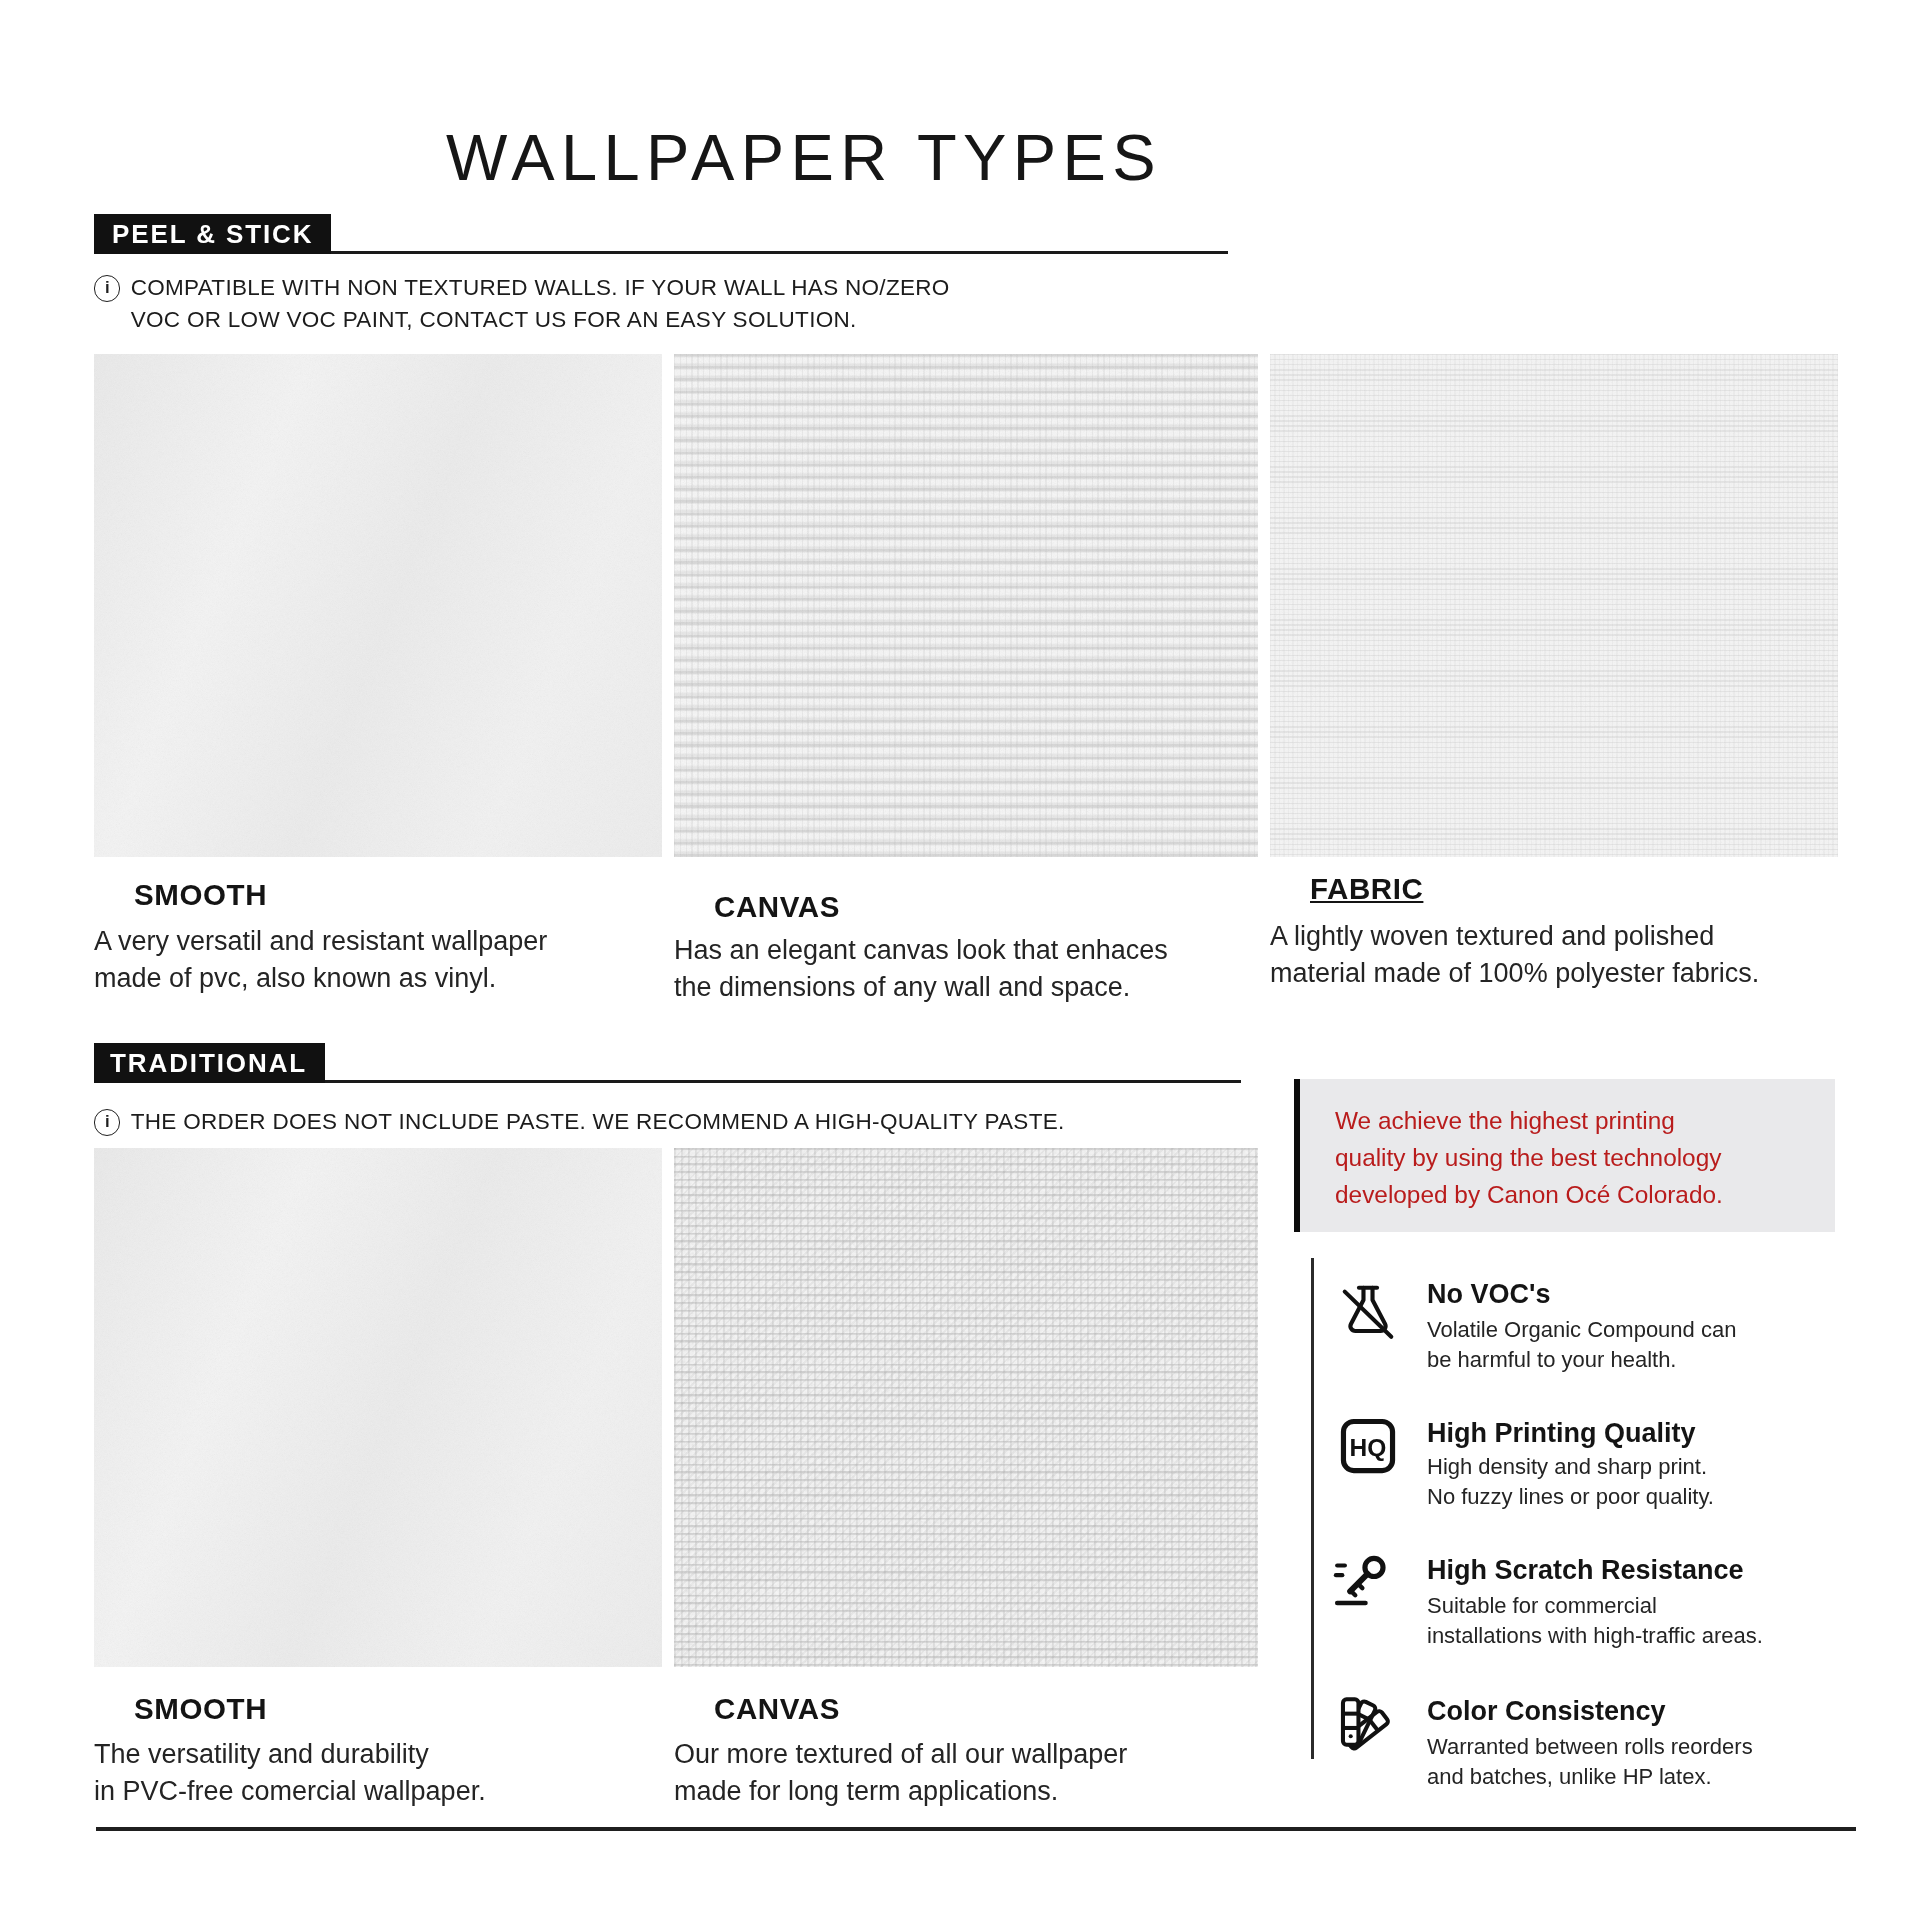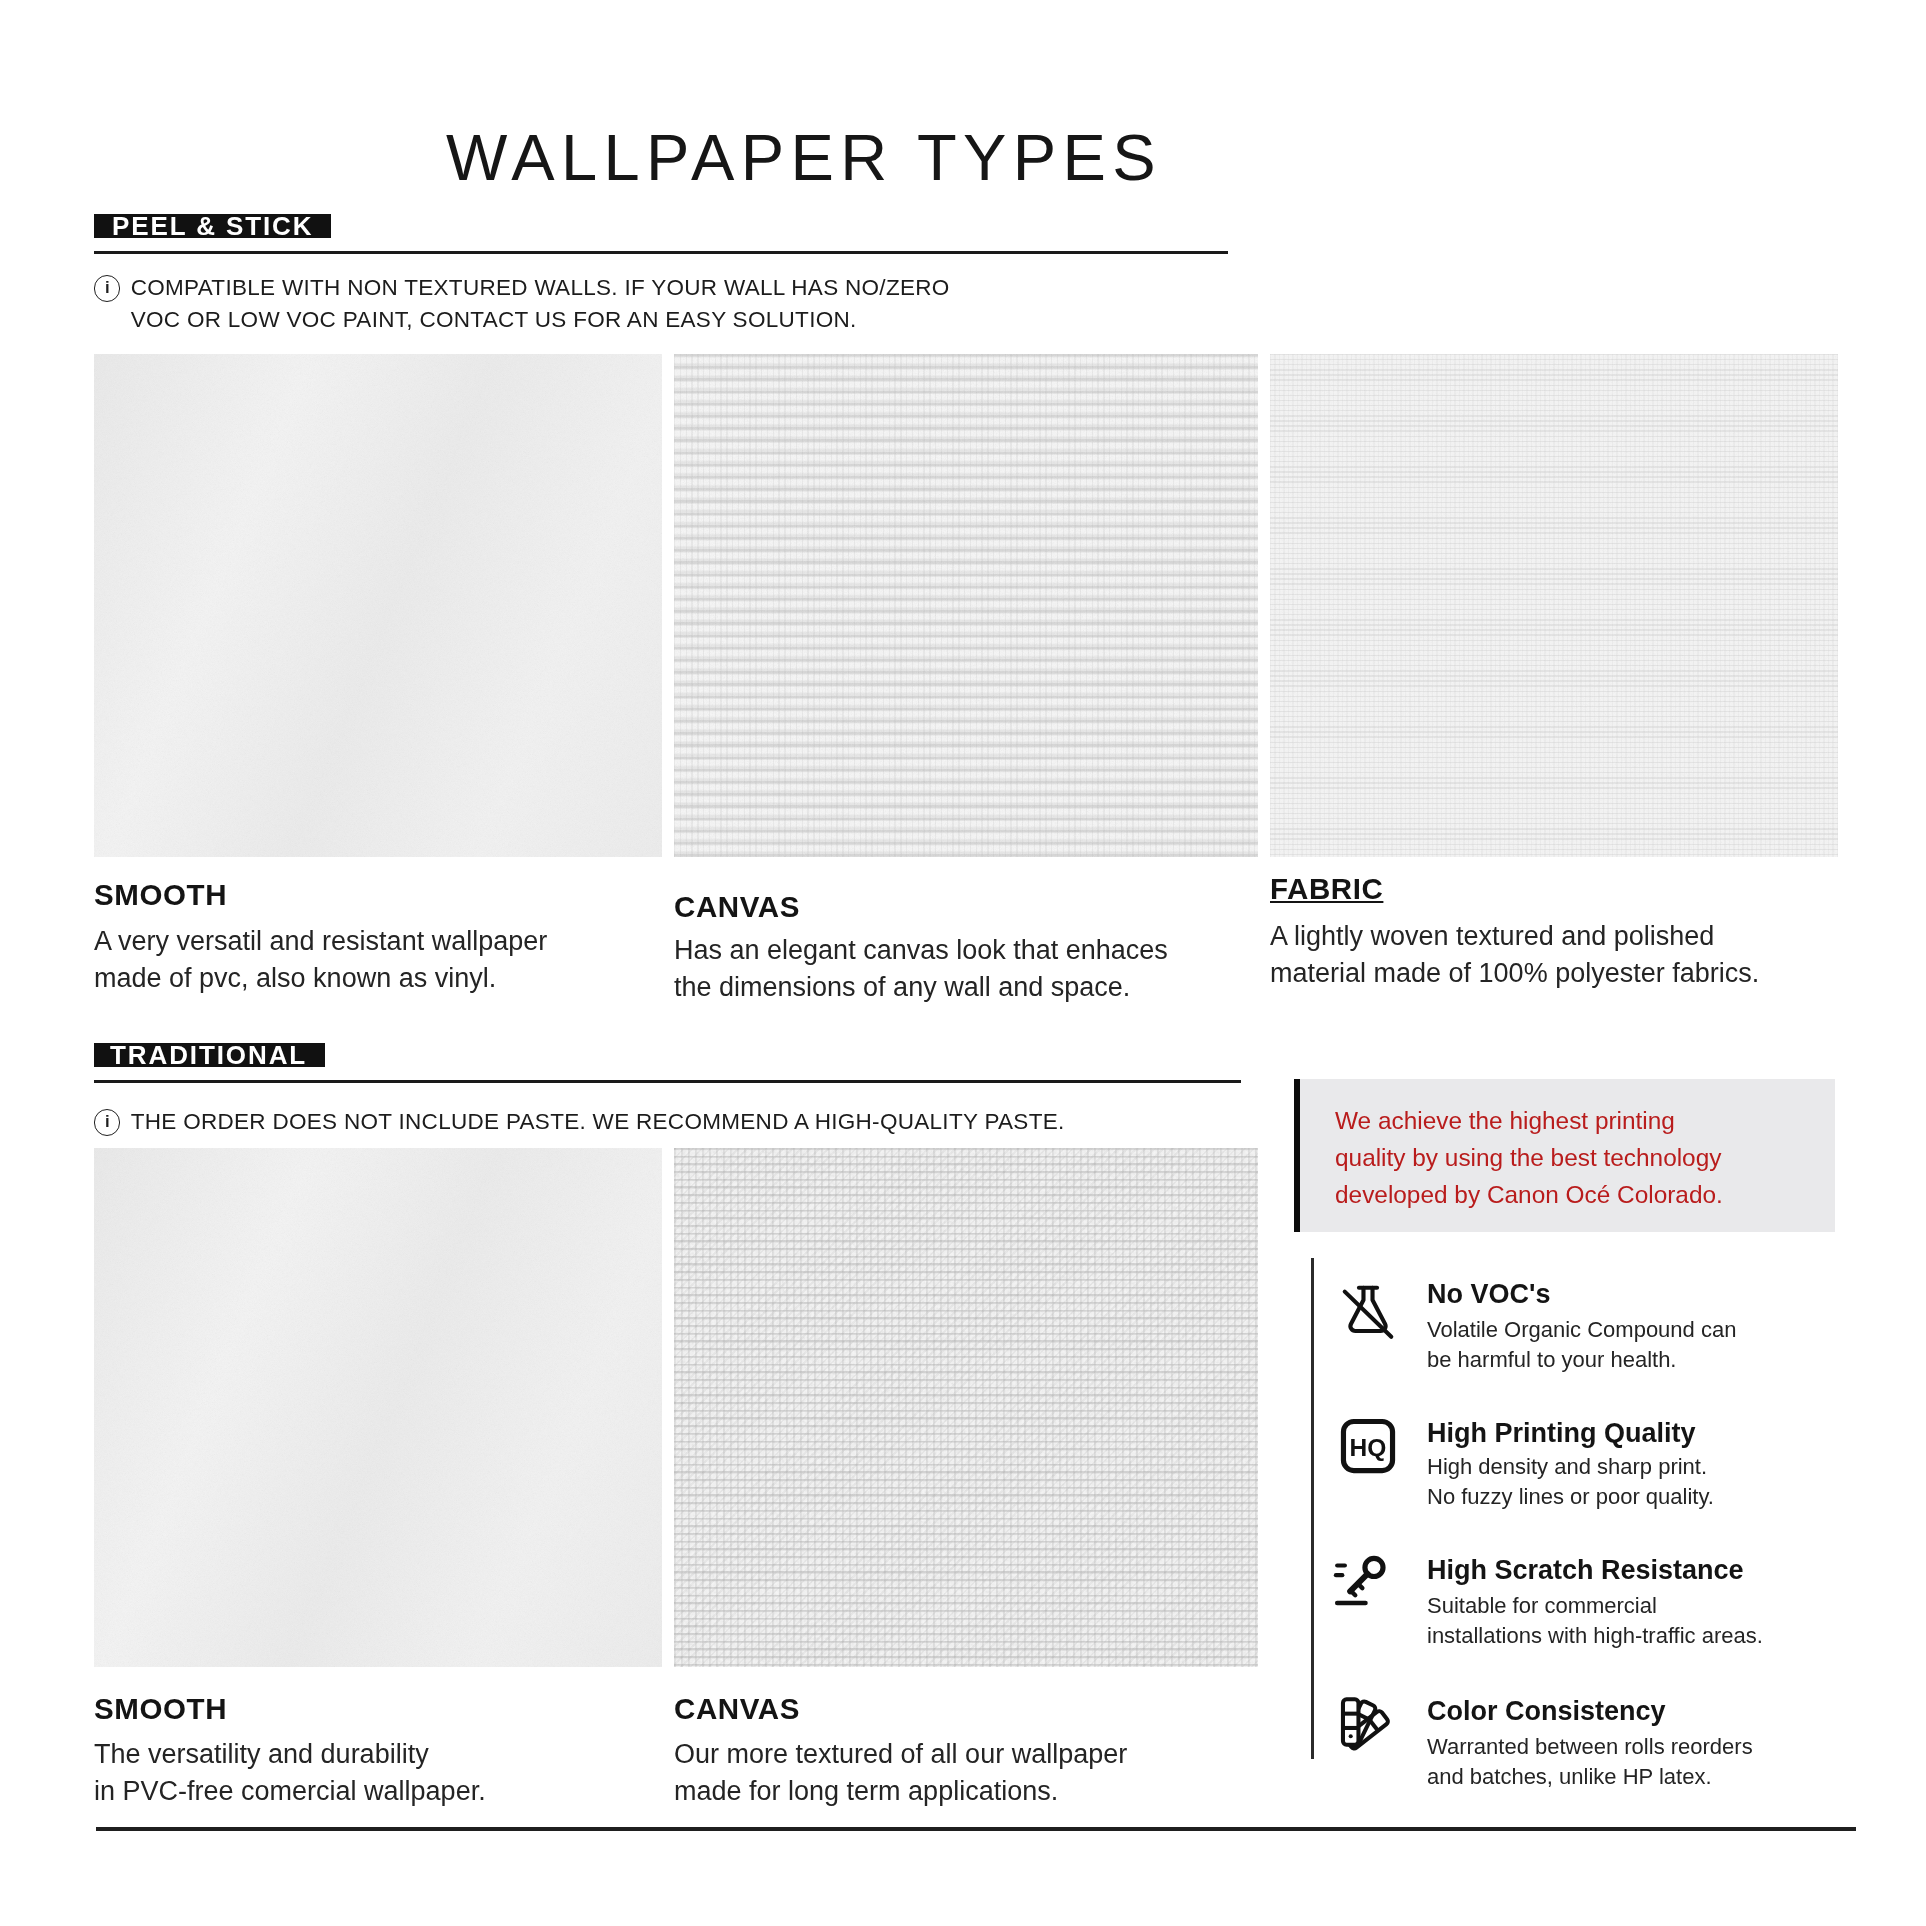--- a/index.html
+++ b/index.html
@@ -5,21 +5,21 @@
   html,body{margin:0;padding:0;background:#ffffff;}
   .page{
     position:relative;width:1926px;height:1926px;background:#ffffff;overflow:hidden;
     font-family:"Liberation Sans","DejaVu Sans",sans-serif;color:#1f1f1f;
   }
   .title{
     position:absolute;top:76px;left:804px;transform:translateX(-50%);
     font-size:65px;font-weight:400;letter-spacing:6.4px;color:#161616;white-space:nowrap;text-align:right;
   }
   .badge{
-    position:absolute;height:24px;background:#111111;color:#ffffff;
+    position:absolute;height:40px;background:#111111;color:#ffffff;
     display:flex;align-items:center;padding:0 18px;
     font-size:26px;font-weight:bold;letter-spacing:1.9px;white-space:nowrap;z-index:2;
   }
   .rule{position:absolute;height:3.2px;background:#1a1a1a;}
   .note{position:absolute;display:flex;align-items:flex-start;}
   .info-icon{
     flex:0 0 auto;display:inline-flex;width:24.4px;height:24.4px;margin:3.2px 10.3px 0 0;
     border:1.9px solid #1f1f1f;border-radius:50%;align-items:center;justify-content:center;
     font-size:16.7px;font-weight:bold;color:#1f1f1f;
   }
@@ -33,21 +33,21 @@
       #f6f6f6;}
   .tex-fabric{background:
       repeating-linear-gradient(180deg, rgba(200,200,200,0.38) 0 1.3px, rgba(255,255,255,0) 1.3px 5.1px),
       repeating-linear-gradient(90deg, rgba(205,205,205,0.20) 0 1.3px, rgba(255,255,255,0) 1.3px 4.5px),
       #f4f4f4;}
   .tex-canvas2{background:
       repeating-linear-gradient(180deg, rgba(165,165,165,0.45) 0 1.3px, rgba(255,255,255,0) 2.6px 7.7px),
       repeating-linear-gradient(90deg, rgba(165,165,165,0.28) 0 1.3px, rgba(255,255,255,0) 2.6px 7px),
       repeating-linear-gradient(135deg, rgba(180,180,180,0.18) 0 1.9px, rgba(255,255,255,0) 1.9px 6.4px),
       #f6f6f6;}
-  .swatch-name{position:absolute;font-size:29.5px;font-weight:bold;letter-spacing:0.6px;color:#141414;white-space:nowrap;}
+  .swatch-name{position:absolute;font-size:29.5px;font-weight:bold;letter-spacing:0.6px;color:#141414;white-space:nowrap;margin-left:40px;}
   .swatch-desc{position:absolute;font-size:27px;line-height:37px;color:#242424;white-space:nowrap;}
   .quality-box{
     position:absolute;left:1294px;top:1079px;width:541px;height:153px;
     background:#e9e9eb;border-left:6.4px solid #0c0c0c;box-sizing:border-box;
     padding:23px 19px 0 35px;
   }
   .quality-box div{font-size:24.4px;line-height:37px;color:#b91c1c;white-space:nowrap;}
   .vline{position:absolute;left:1311px;top:1258px;width:2.6px;height:501px;background:#2b2b2b;}
   .feature-icon{position:absolute;left:1337px;width:62px;height:62px;}
   .feature-title{position:absolute;left:1427px;font-size:27px;font-weight:bold;color:#141414;white-space:nowrap;}

